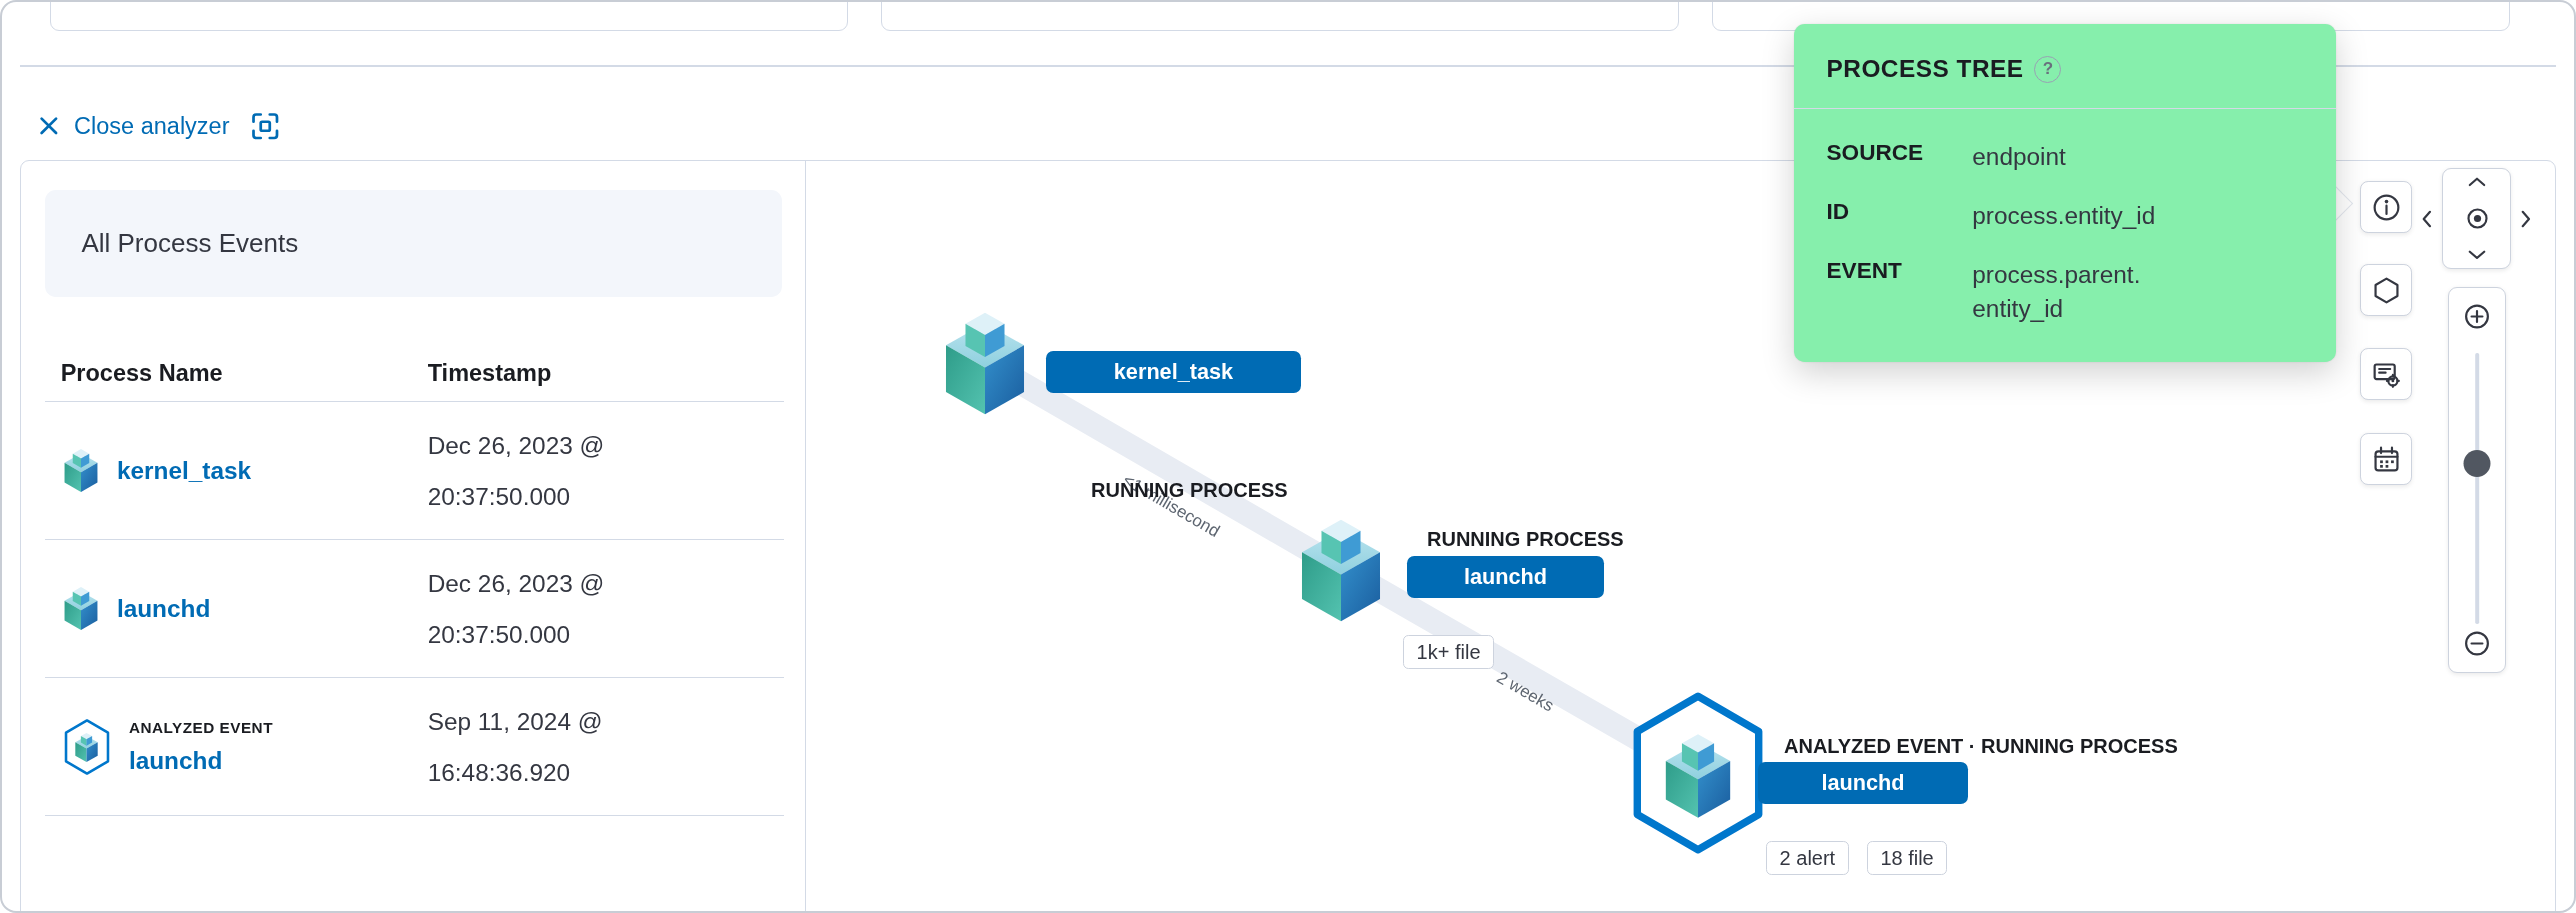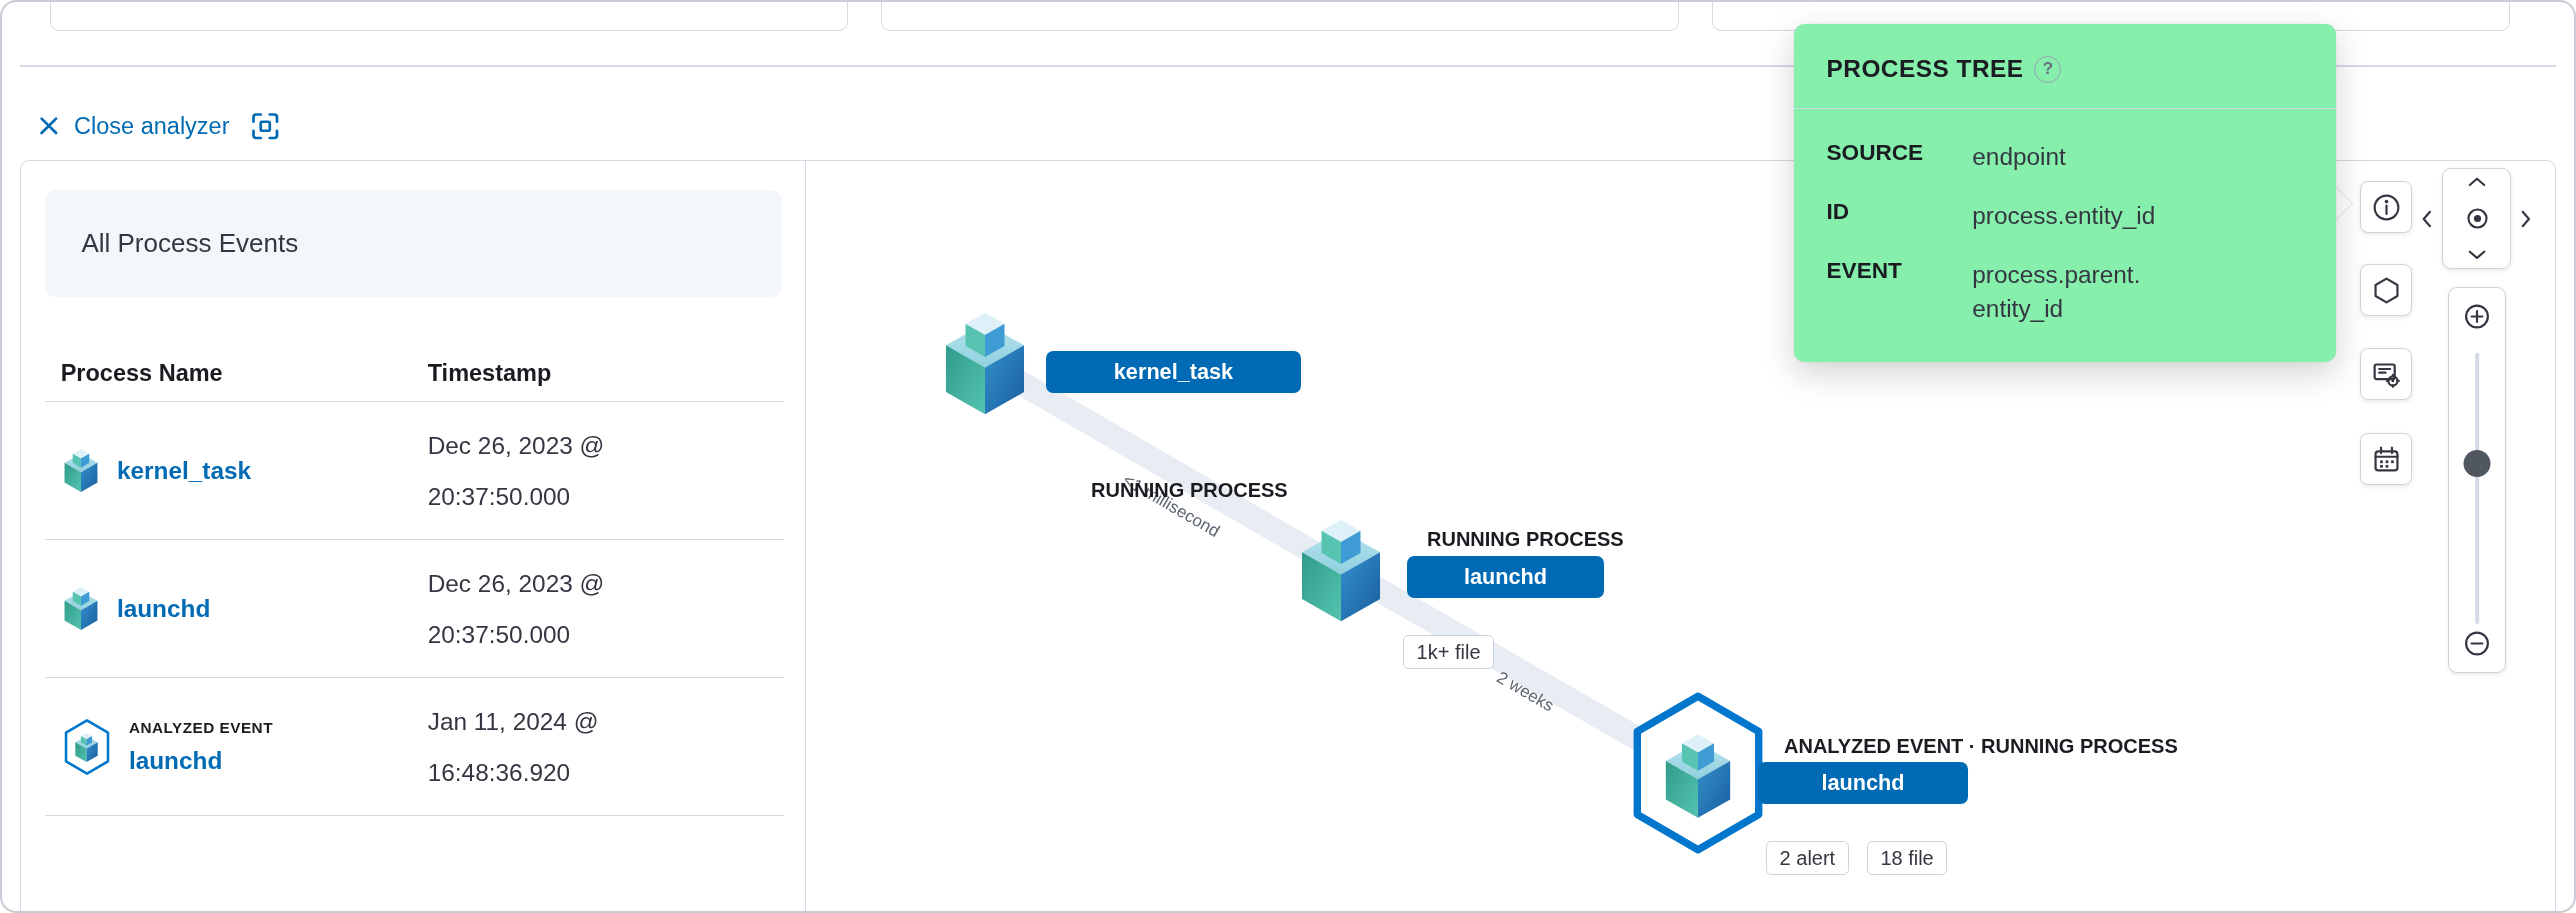--- a/index.html
+++ b/index.html
@@ -190,21 +190,21 @@
             <svg class="cube-in" viewBox="0 0 30 34" width="27" height="31">
                 <use href="#cube"></use>
               </svg>
           </span>
           <span style="display:flex; flex-direction:column;">
             <span class="analyzed-badge">ANALYZED EVENT</span>
             <span class="proc-link">launchd</span>
           </span>
         </div>
         <div class="cell-ts">
-          <div>Jan 11, 2024 @</div>
+          <div>Sep 11, 2024 @</div>
           <div>16:48:36.920</div>
         </div>
       </div>
 
     </div>
   </div>
 
   <div class="graph">
 
     <div class="edge" style="left:177px; top:189px; width:412px; transform:rotate(30.1deg);"></div>

